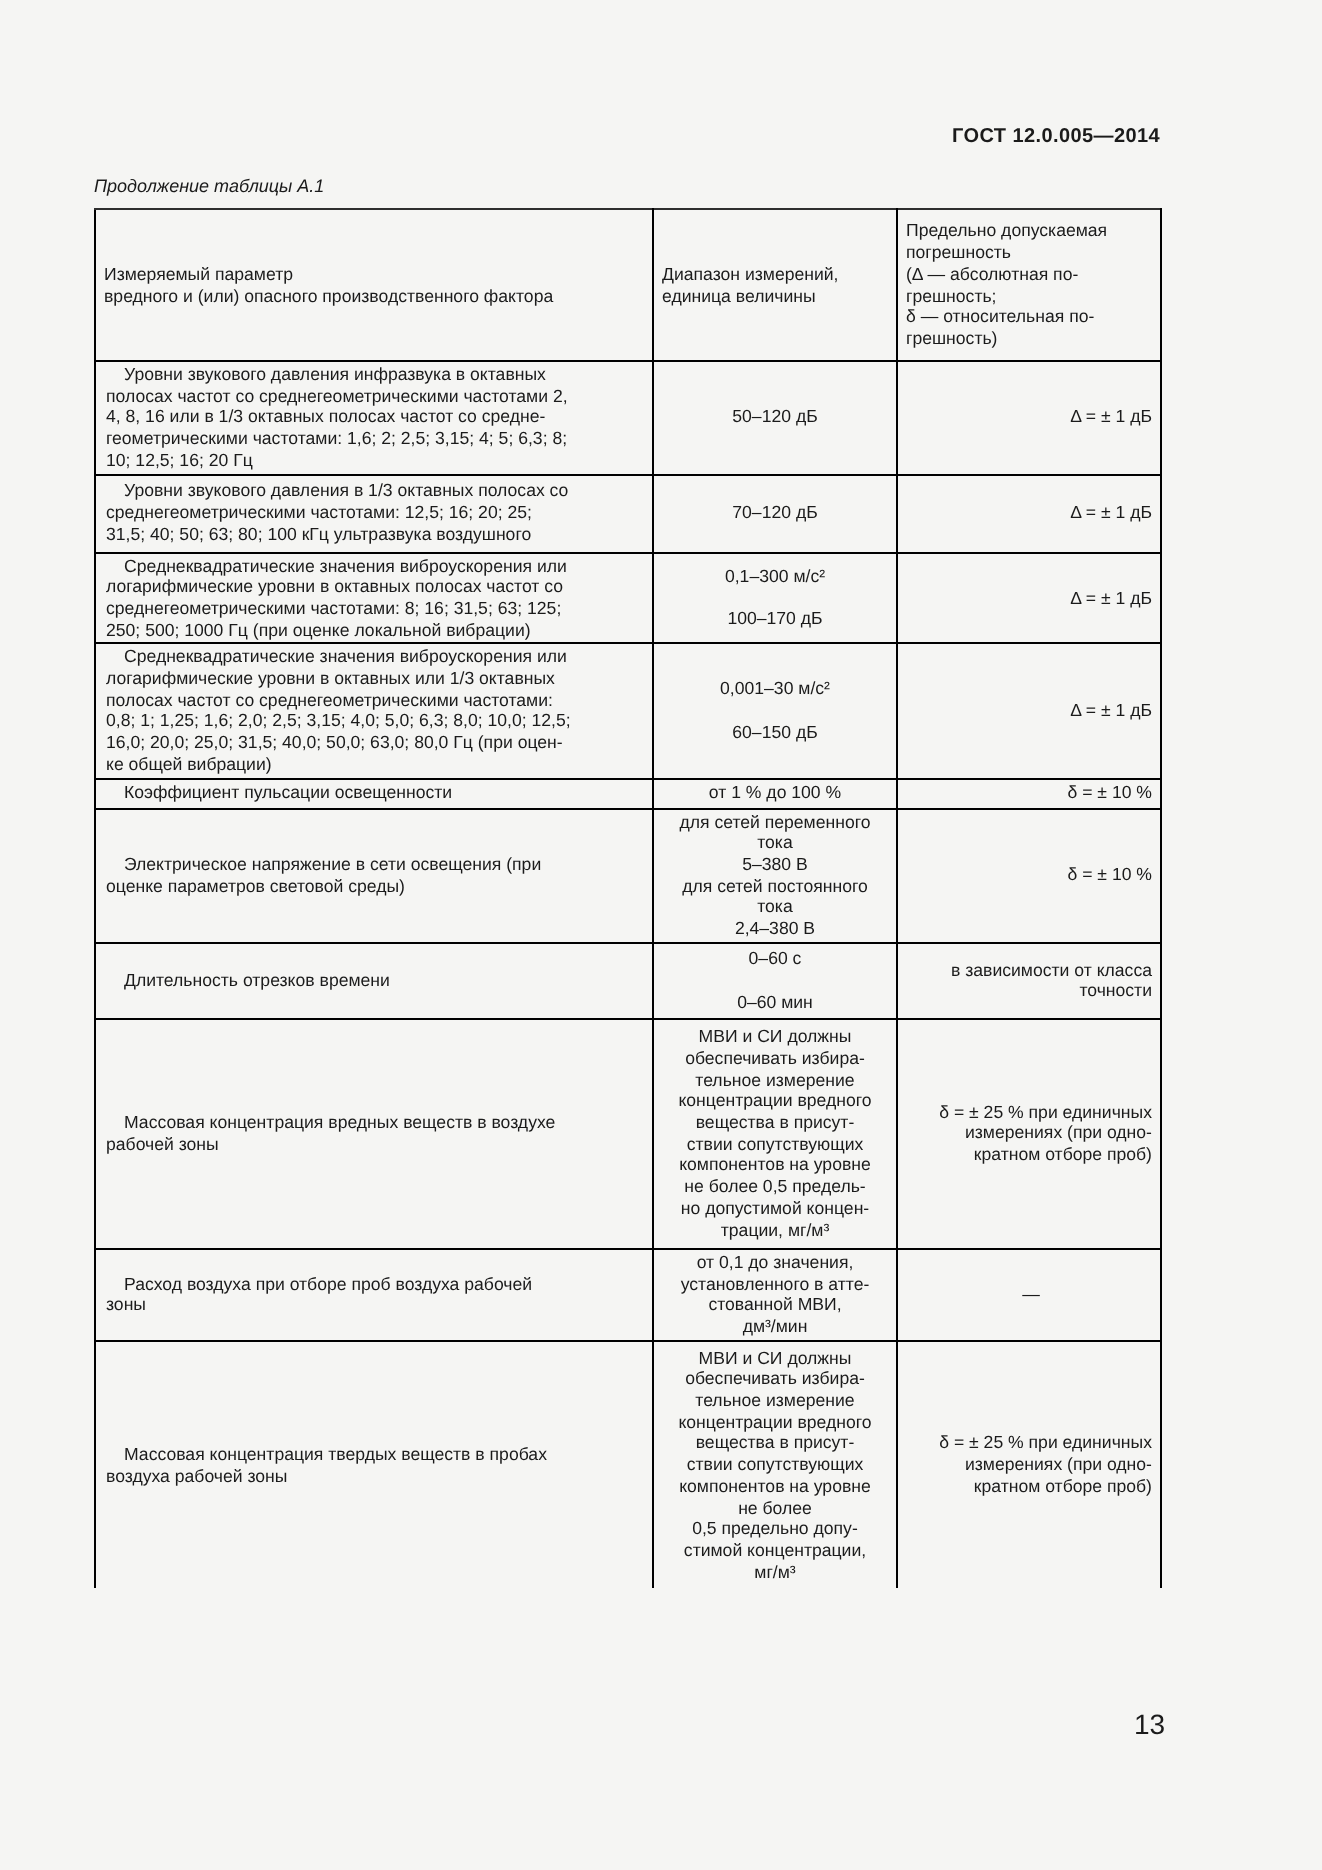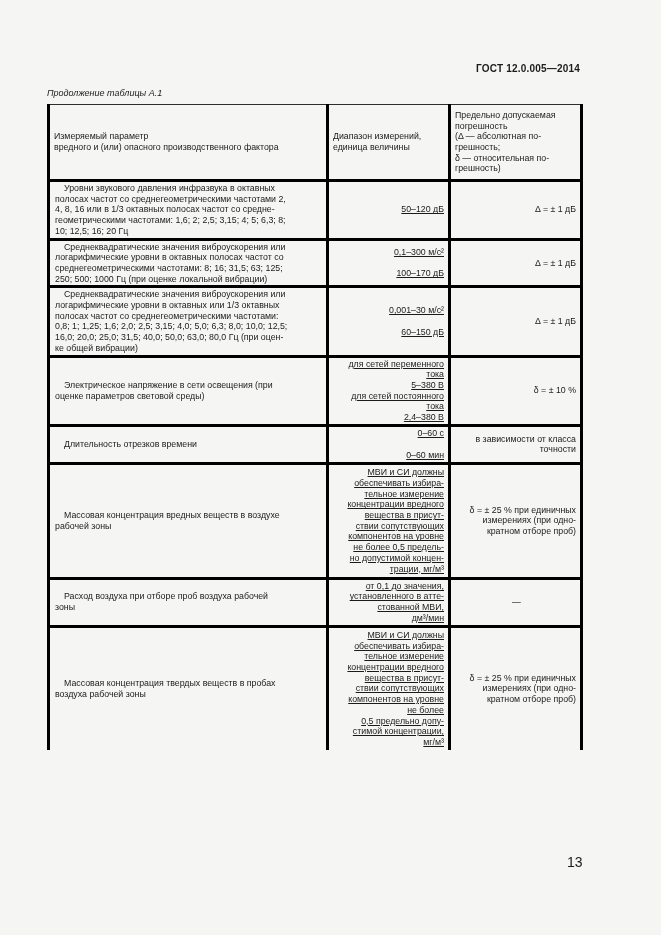--- a/index.html
+++ b/index.html
@@ -31,35 +31,35 @@
     width: 533px;
     border-collapse: collapse;
     table-layout: fixed;
     font-size: 8.8px;
     line-height: 10.7px;
   }
   col.c1 { width: 279px; }
   col.c2 { width: 122px; }
   col.c3 { width: 132px; }
   th, td {
-    border: 3px solid #000000;
+    border: 1px solid #000000;
     vertical-align: middle;
     white-space: pre-line;
     padding: 1px 4px;
     overflow: hidden;
   }
   thead th {
     border-top: 1.5px solid #2e2e2e;
     font-weight: normal;
     text-align: left;
     padding: 2px 4px;
   }
   tbody tr:last-child td { border-bottom: none; }
   td.param { text-align: left; text-indent: 9px; padding-left: 5px; }
-  td.range { text-align: right; text-decoration: underline; }
+  td.range { text-align: center; }
   td.error { text-align: right; padding-left: 6px; }
   td.error.dash { text-align: center; text-indent: 0; }
   thead tr      { height: 76px; }
   tbody tr.r1   { height: 54px; }
   tbody tr.r2   { height: 39px; }
   tbody tr.r3   { height: 45px; }
   tbody tr.r4   { height: 67px; }
   tbody tr.r5   { height: 14px; }
   tbody tr.r6   { height: 14px; }
   tbody tr.r7   { height: 15px; }
@@ -103,20 +103,27 @@
   <tbody>
     <tr class="r1">
       <td class="param">Уровни звукового давления инфразвука в октавных
 полосах частот со среднегеометрическими частотами 2,
 4, 8, 16 или в 1/3 октавных полосах частот со средне-
 геометрическими частотами: 1,6; 2; 2,5; 3,15; 4; 5; 6,3; 8;
 10; 12,5; 16; 20 Гц</td>
       <td class="range">50–120 дБ</td>
       <td class="error">Δ = ± 1 дБ</td>
     </tr>
+    <tr class="r2">
+      <td class="param">Уровни звукового давления в 1/3 октавных полосах со
+среднегеометрическими частотами: 12,5; 16; 20; 25;
+31,5; 40; 50; 63; 80; 100 кГц ультразвука воздушного</td>
+      <td class="range">70–120 дБ</td>
+      <td class="error">Δ = ± 1 дБ</td>
+    </tr>
     <tr class="r3">
       <td class="param">Среднеквадратические значения виброускорения или
 логарифмические уровни в октавных полосах частот со
 среднегеометрическими частотами: 8; 16; 31,5; 63; 125;
 250; 500; 1000 Гц (при оценке локальной вибрации)</td>
       <td class="range">0,1–300 м/с²
 
 100–170 дБ</td>
       <td class="error">Δ = ± 1 дБ</td>
     </tr>
@@ -124,20 +131,25 @@
       <td class="param">Среднеквадратические значения виброускорения или
 логарифмические уровни в октавных или 1/3 октавных
 полосах частот со среднегеометрическими частотами:
 0,8; 1; 1,25; 1,6; 2,0; 2,5; 3,15; 4,0; 5,0; 6,3; 8,0; 10,0; 12,5;
 16,0; 20,0; 25,0; 31,5; 40,0; 50,0; 63,0; 80,0 Гц (при оцен-
 ке общей вибрации)</td>
       <td class="range">0,001–30 м/с²
 
 60–150 дБ</td>
       <td class="error">Δ = ± 1 дБ</td>
+    </tr>
+    <tr class="r7">
+      <td class="param">Коэффициент пульсации освещенности</td>
+      <td class="range">от 1 % до 100 %</td>
+      <td class="error">δ = ± 10 %</td>
     </tr>
     <tr class="r8">
       <td class="param">Электрическое напряжение в сети освещения (при
 оценке параметров световой среды)</td>
       <td class="range">для сетей переменного
 тока
 5–380 В
 для сетей постоянного
 тока
 2,4–380 В</td>

